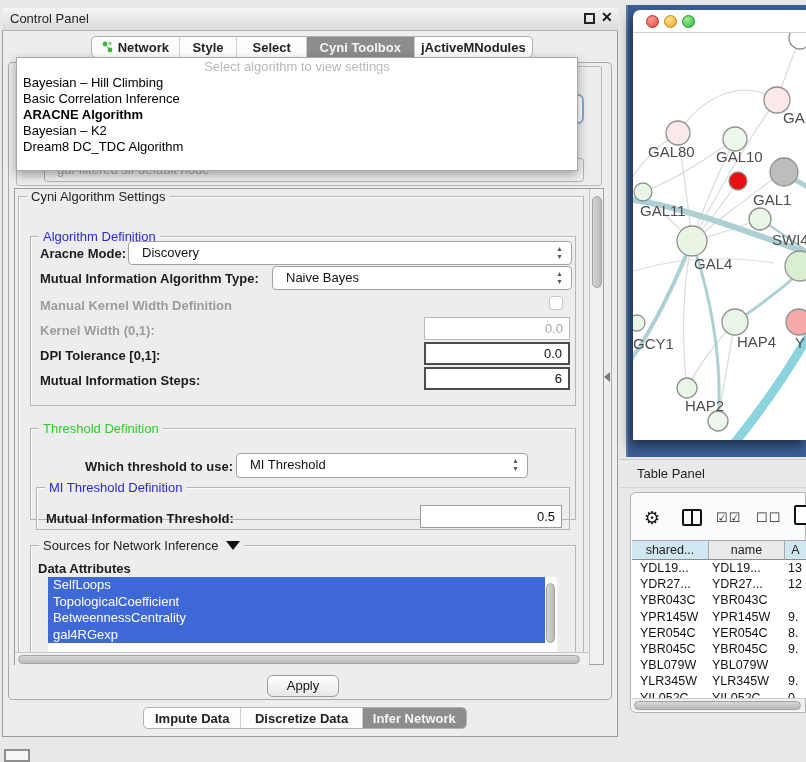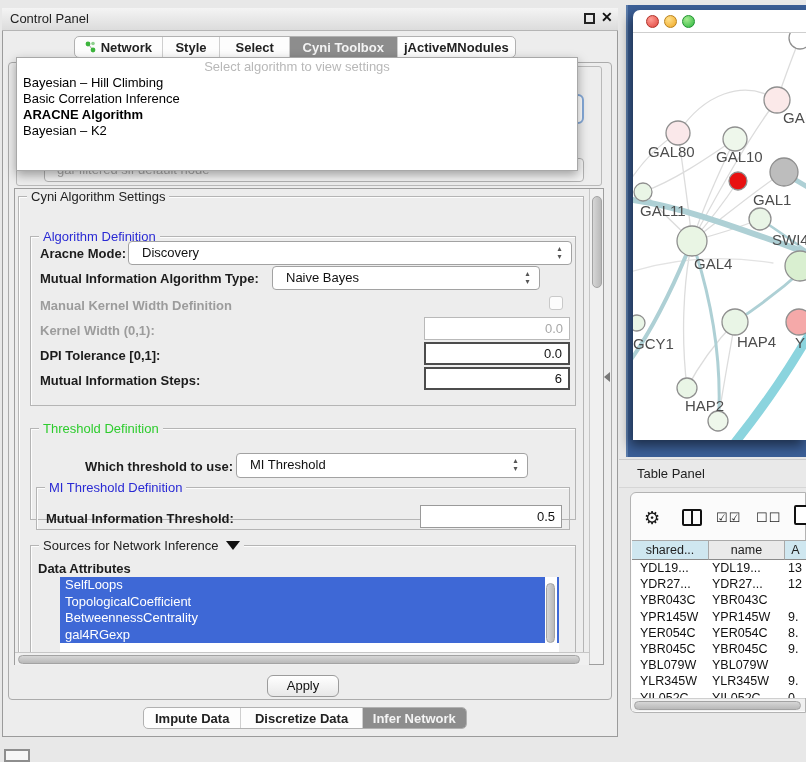--- a/index.html
+++ b/index.html
@@ -18,21 +18,21 @@
   .close-btn { left:601px; top:9px; font-size:14px; font-weight:bold; color:#111; }
 
   
   .seg { display:flex; border:1px solid #b1b1b1; border-radius:5px; background:#fdfdfd;
          overflow:hidden; height:22px; }
   .seg .s { display:flex; align-items:center; justify-content:center; gap:5px;
             font-size:13px; font-weight:bold; color:#222; border-right:1px solid #cfcfcf; }
   .seg .s:last-child { border-right:none; }
   .seg .s.sel { background:#8d8d8d; color:#f4f4f4; }
 
-  .top-tabs { left:74px; top:36px; width:442px; }
+  .top-tabs { left:91px; top:36px; width:442px; }
   .bottom-tabs { left:143px; top:707px; width:324px; }
 
   
   .body-panel { left:8px; top:62px; width:604px; height:638px; background:#ededed;
                 border:1px solid #ababab; border-radius:4px; }
 
   
   .hidden-group { left:16px; top:66px; width:586px; height:120px; border:1px solid #b9b9b9; border-radius:3px; }
   .hidden-combo-focus { left:44px; top:94px; width:540px; height:30px; border:2px solid #84a9d8;
                         border-radius:6px; background:#fff; }
@@ -169,41 +169,42 @@
   <div class="abs hidden-group"></div>
   <div class="abs hidden-combo-focus"></div>
   <div class="abs hidden-combo">gal-filtered sif default node</div>
 
   <div class="abs dropdown">
     <div class="dd-placeholder">Select algorithm to view settings</div>
     <div class="dd-item">Bayesian – Hill Climbing</div>
     <div class="dd-item">Basic Correlation Inference</div>
     <div class="dd-item bold">ARACNE Algorithm</div>
     <div class="dd-item">Bayesian – K2</div>
+    <div class="dd-item">Dream8 DC_TDC Algorithm</div>
   </div>
 
   <div class="abs scrollpane"></div>
   <div class="abs group" style="left:18px; top:196px; width:566px; height:458px;">
     <div class="gtitle">Cyni Algorithm Settings</div>
   </div>
 
   <div class="abs vscroll" style="left:589px; top:189px; width:14px; height:475px;">
     <div class="thumb" style="position:absolute; left:1.5px; top:7px; width:10px; height:92px;"></div>
   </div>
 
   <div class="abs group" style="left:30px; top:236px; width:546px; height:170px;">
     <div class="gtitle blue">Algorithm Definition</div>
   </div>
   <div class="abs lbl" style="left:40px; top:246px;">Aracne Mode:</div>
   <div class="abs combo" style="left:128px; top:241px; width:444px; height:24px;">
     <span>Discovery</span>
     <span class="stepper">▴<br>▾</span>
   </div>
   <div class="abs lbl" style="left:40px; top:271px;">Mutual Information Algorithm Type:</div>
-  <div class="abs combo" style="left:272px; top:266px; width:268px; height:24px;">
+  <div class="abs combo" style="left:272px; top:266px; width:300px; height:24px;">
     <span>Naive Bayes</span>
     <span class="stepper">▴<br>▾</span>
   </div>
   <div class="abs lbl dis" style="left:40px; top:298px;">Manual Kernel Width Definition</div>
   <div class="abs checkbox" style="left:549px; top:296px;"></div>
   <div class="abs lbl dis" style="left:40px; top:323px;">Kernel Width (0,1):</div>
   <div class="abs field dis" style="left:424px; top:317px; width:146px; height:23px;">0.0</div>
   <div class="abs lbl" style="left:40px; top:348px;">DPI Tolerance [0,1]:</div>
   <div class="abs field active" style="left:424px; top:342px; width:146px; height:23px;">0.0</div>
   <div class="abs lbl" style="left:40px; top:373px;">Mutual Information Steps:</div>
@@ -224,21 +225,21 @@
   <div class="abs lbl" style="left:46px; top:511px;">Mutual Information Threshold:</div>
   <div class="abs field" style="left:420px; top:505px; width:142px; height:23px; border-color:#9a9a9a;">0.5</div>
 
   <div class="abs group" style="left:30px; top:545px; width:546px; height:110px; border-bottom:none;">
     <div class="gtitle" style="display:flex;align-items:center;gap:7px;">
       <span>Sources for Network Inference</span>
       <span style="display:inline-block;width:0;height:0;border-left:7px solid transparent;border-right:7px solid transparent;border-top:9px solid #111;"></span>
     </div>
   </div>
   <div class="abs lbl" style="left:38px; top:561px;">Data Attributes</div>
-  <div class="abs attr-list" style="left:60px; top:577px; width:499px; height:75px;">
+  <div class="abs attr-list" style="left:48px; top:577px; width:499px; height:75px;">
     <div class="attr-item">SelfLoops</div>
     <div class="attr-item">TopologicalCoefficient</div>
     <div class="attr-item">BetweennessCentrality</div>
     <div class="attr-item">gal4RGexp</div>
   </div>
   <div class="abs vscroll" style="left:545px; top:577px; width:12px; height:75px; border-left:none; background:#fff;">
     <div class="thumb" style="position:absolute; left:1px; top:6px; width:9px; height:60px;"></div>
   </div>
 
   <div class="abs hscroll" style="left:15px; top:652px; width:574px; height:13px;">

